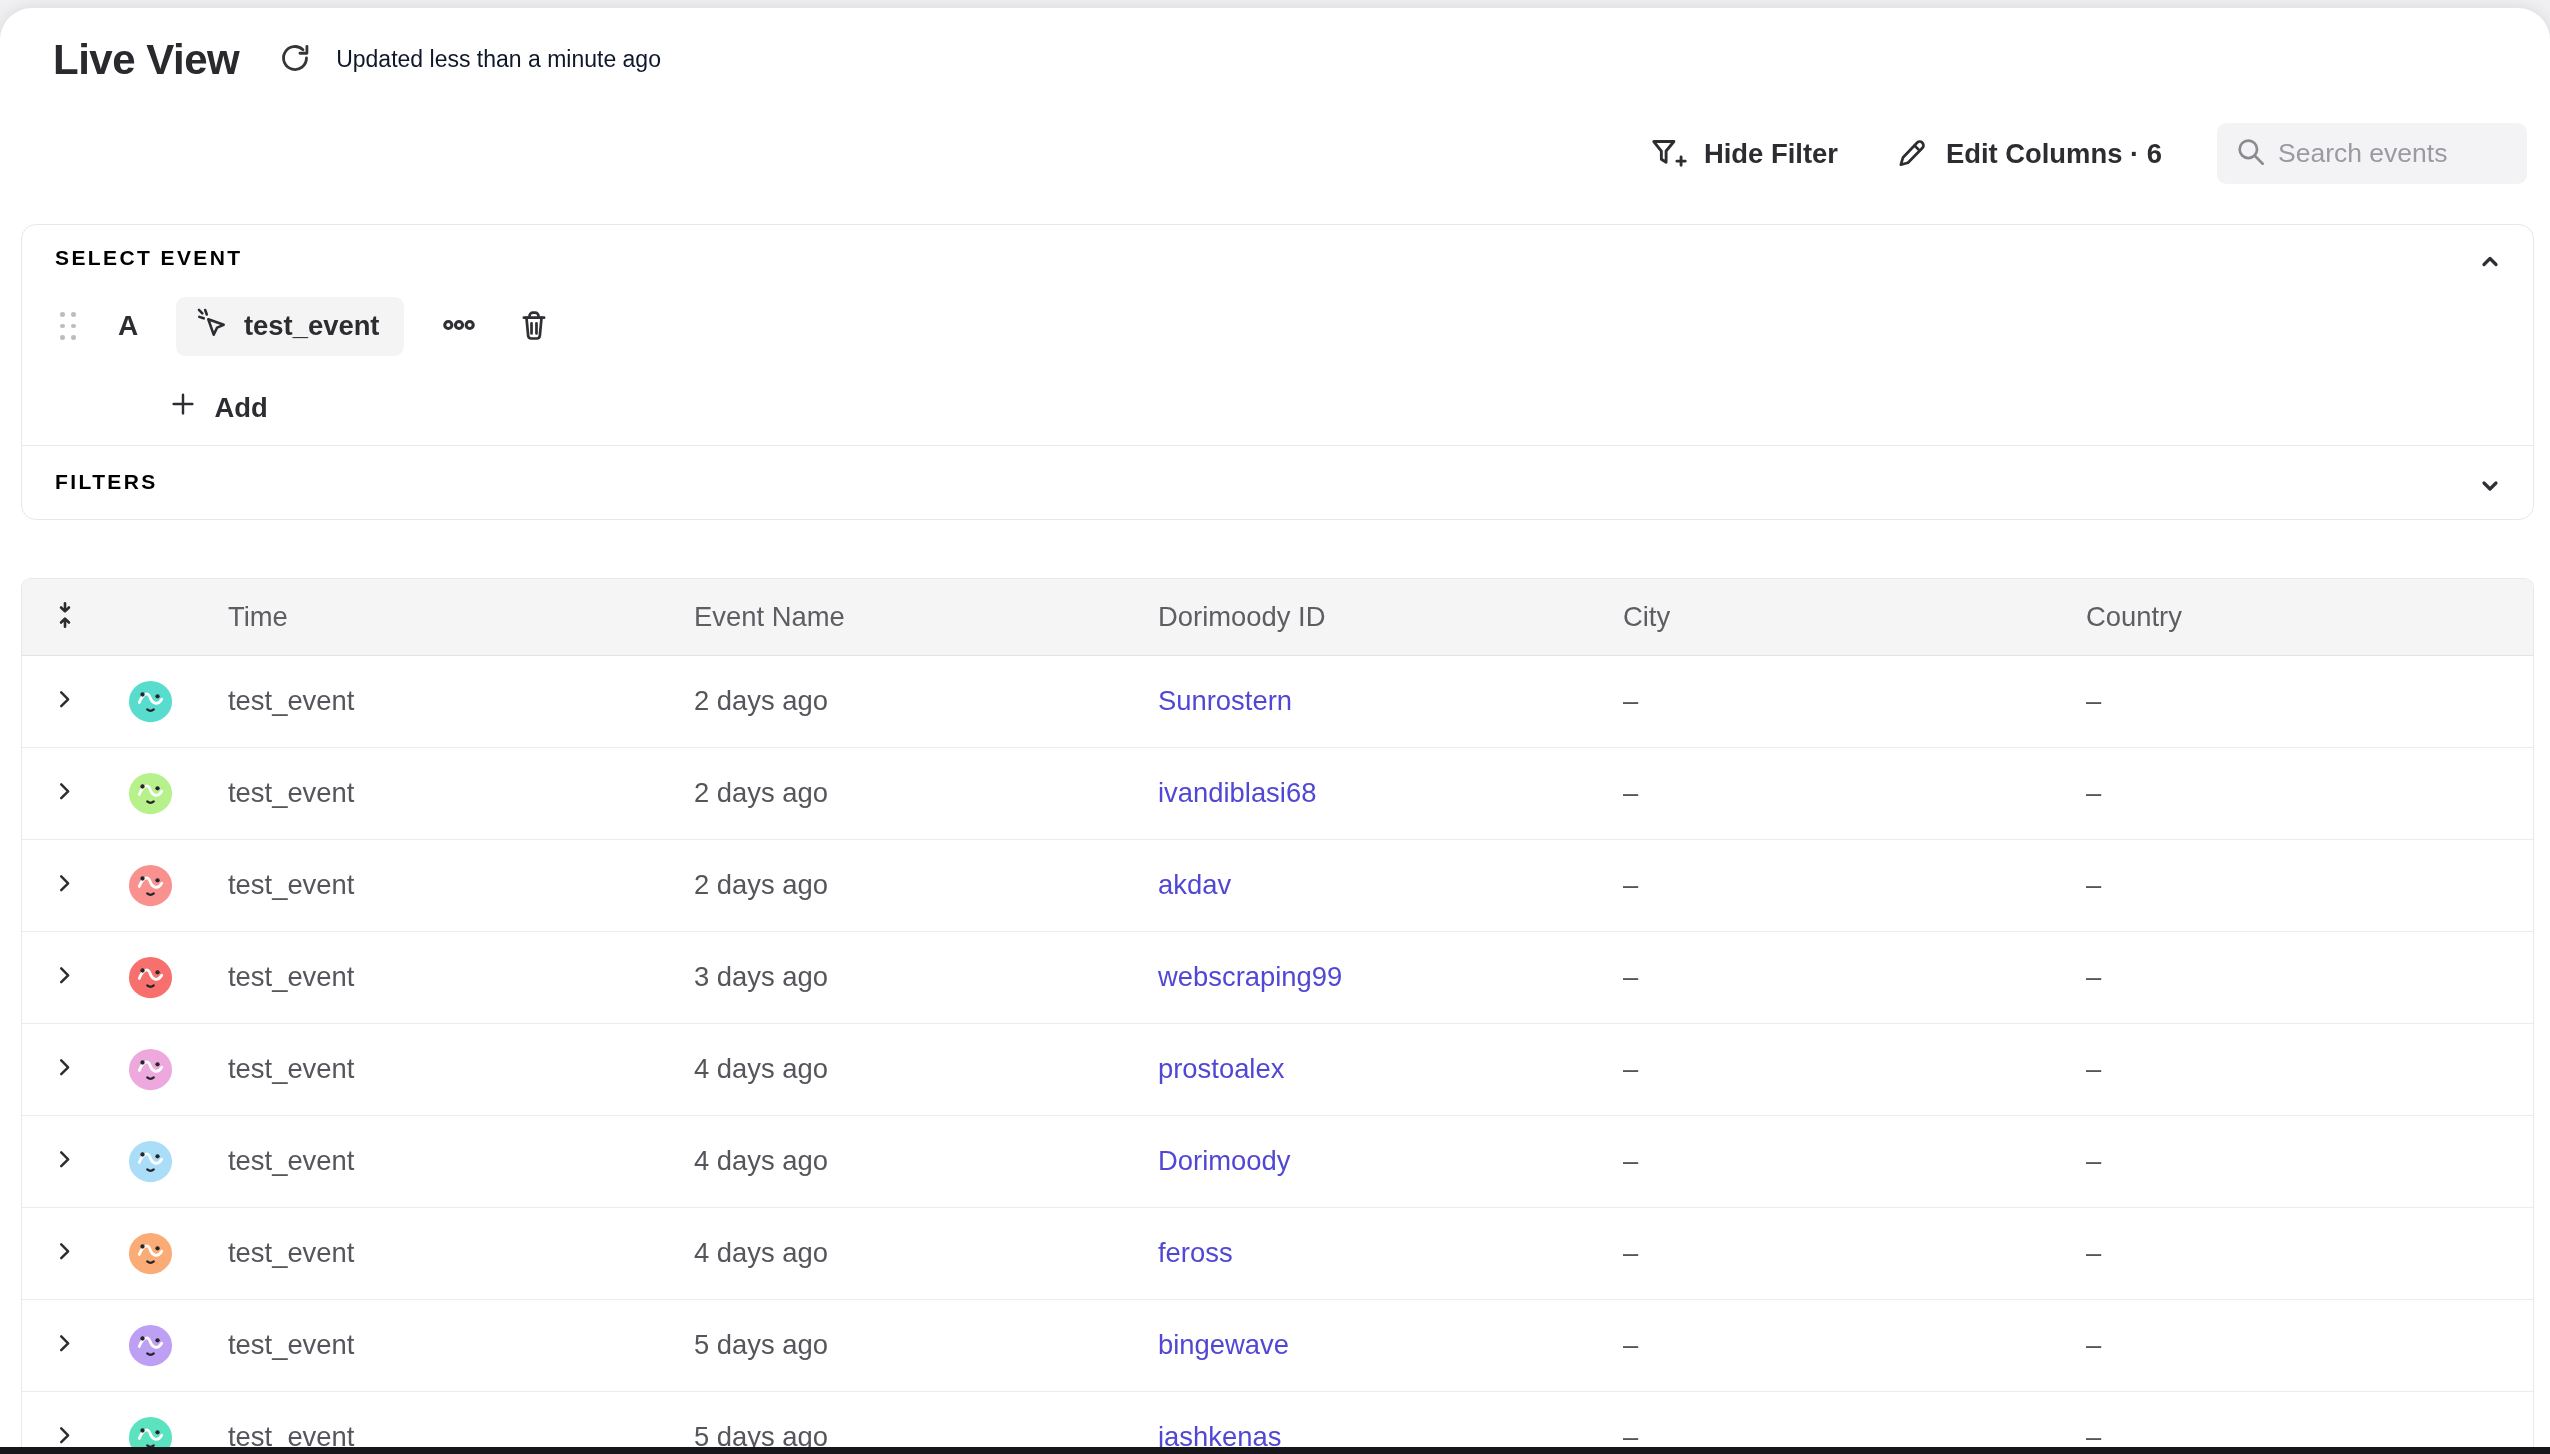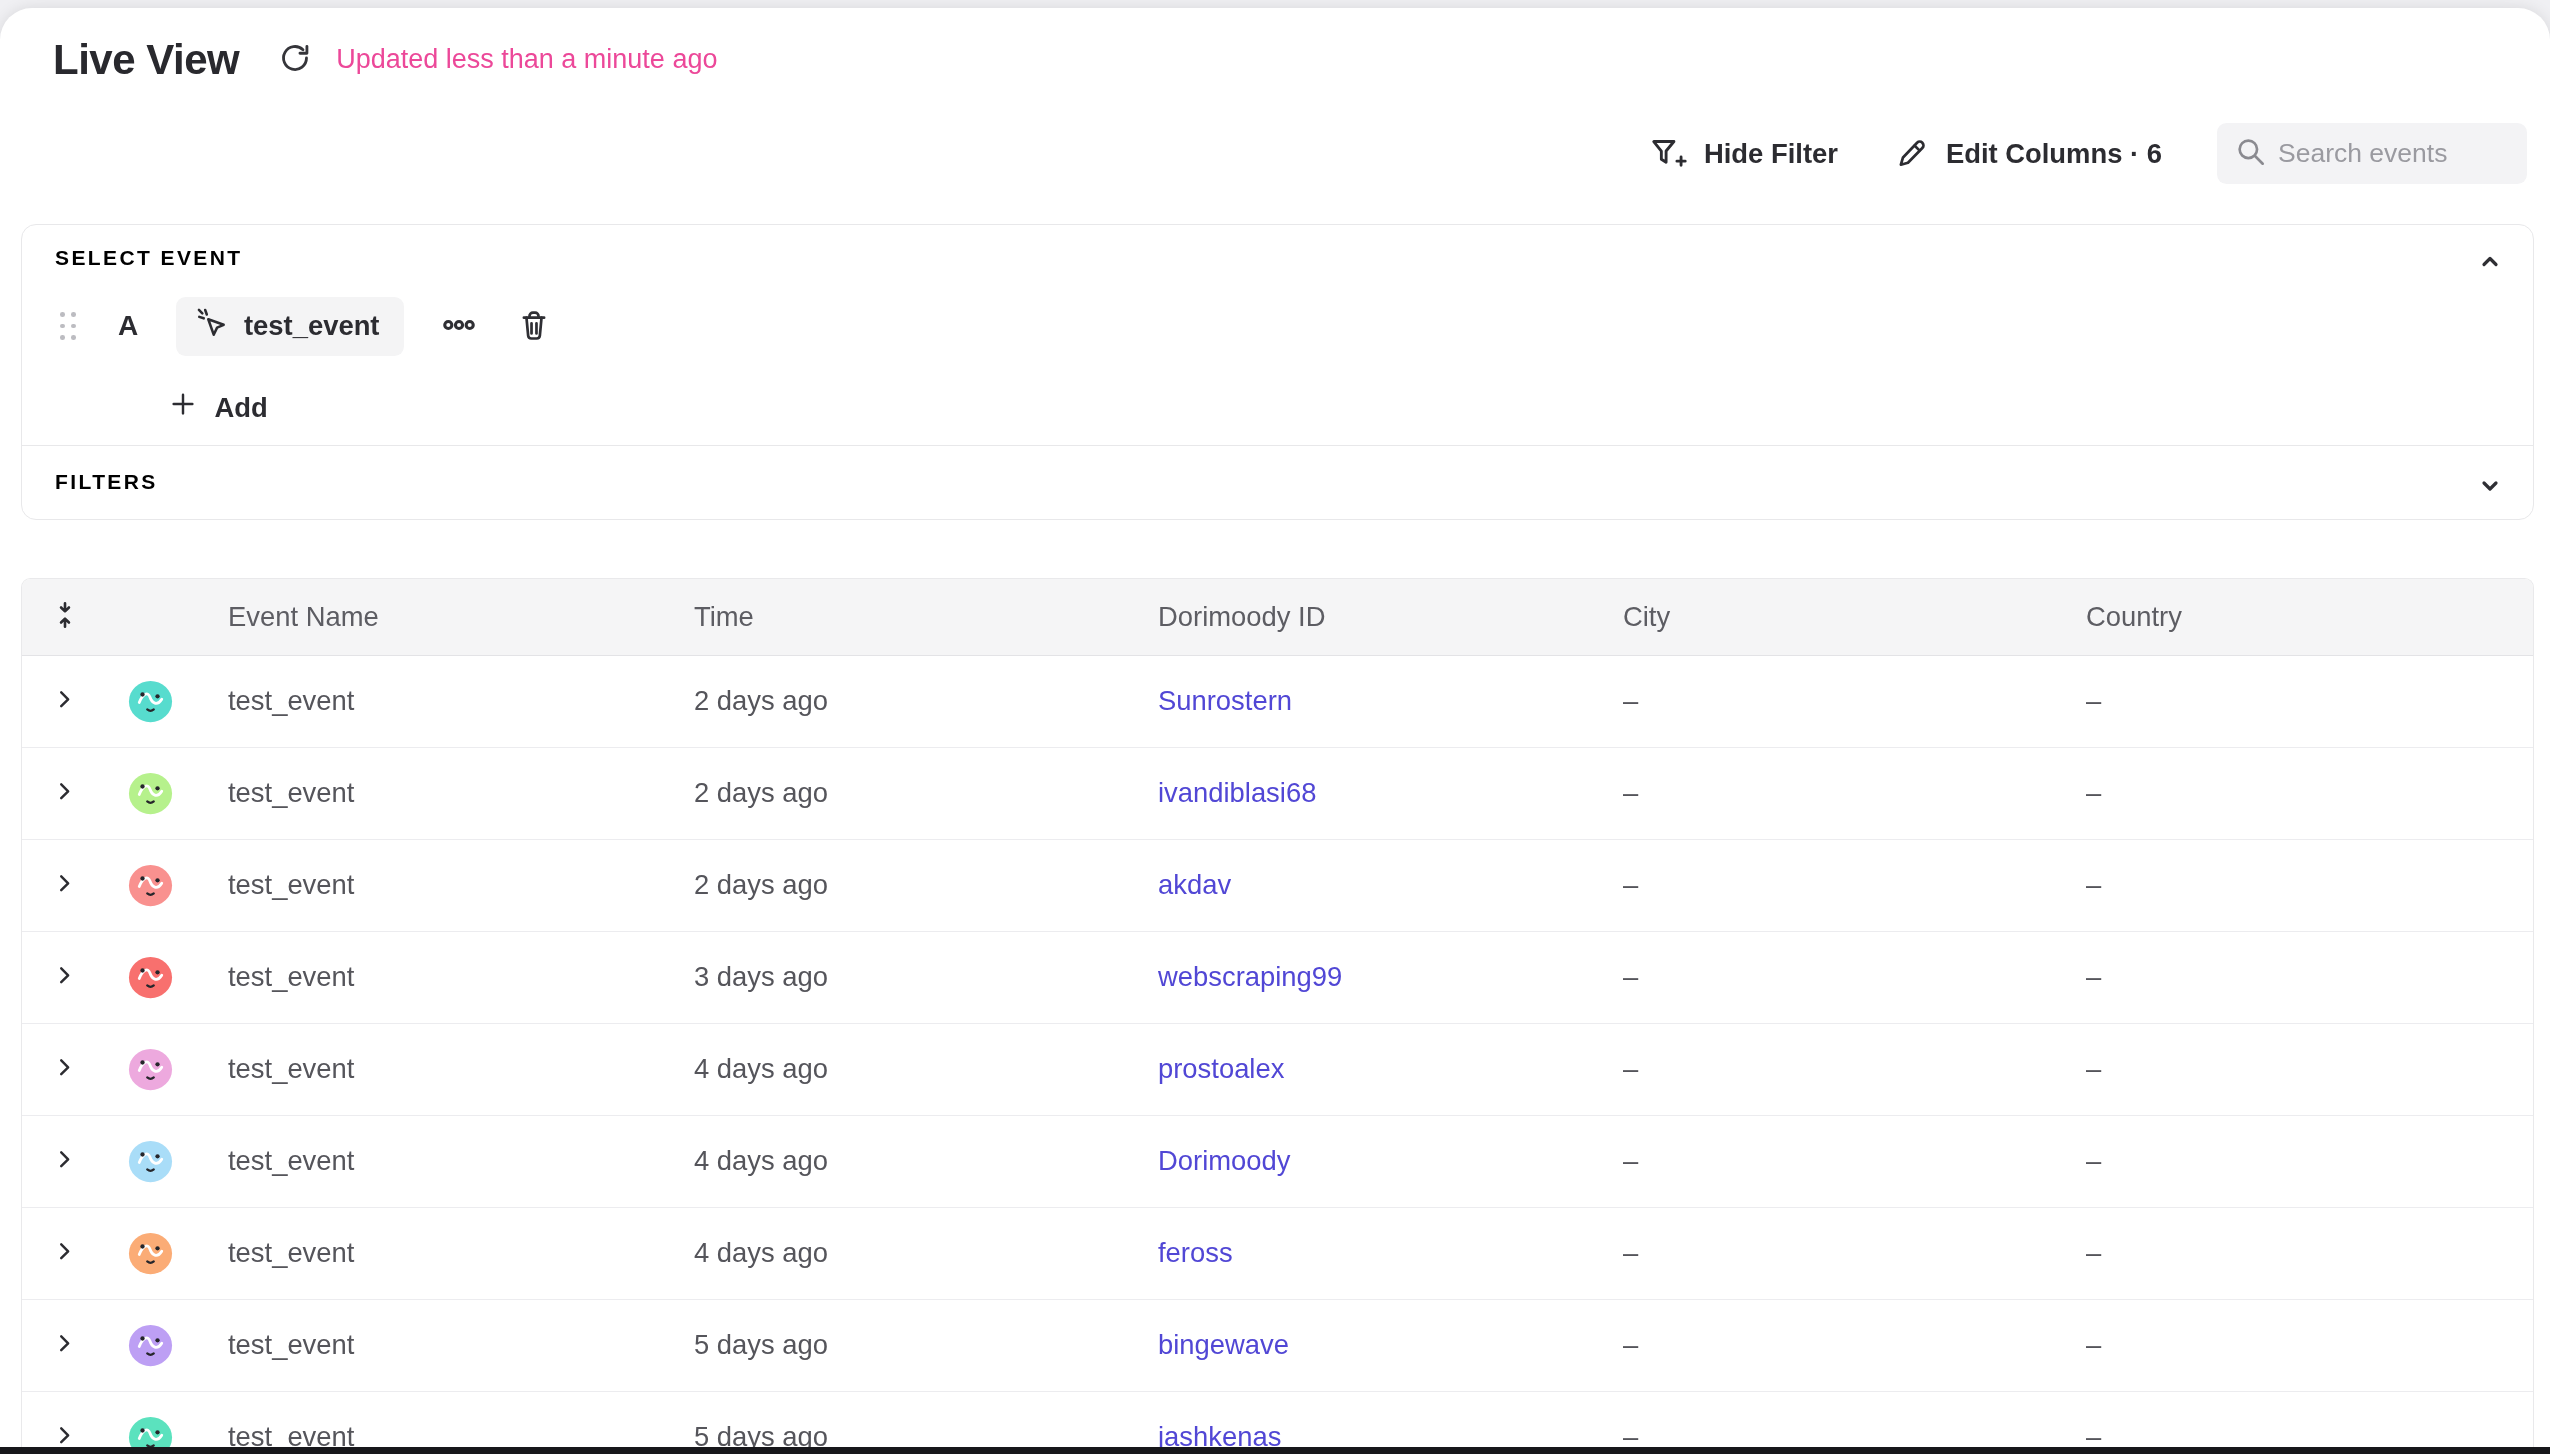--- a/index.html
+++ b/index.html
@@ -12,21 +12,21 @@
   .main-card{
     position:absolute;left:0;right:0;top:7.6px;bottom:0;
     background:#ffffff;border-radius:32px 32px 0 0;
     box-shadow:0 0 15px rgba(0,0,0,0.10);
     padding-left:41px;
   }
   
   .page-header{position:absolute;top:28px;left:19px;display:flex;align-items:center;}
   .page-title{font-size:42px;font-weight:700;color:#29292e;letter-spacing:-0.5px;margin:0 0 0 34px;}
   .refresh-btn{margin-left:38px;width:38px;height:38px;border:none;background:none;padding:0;cursor:pointer;color:#35353a;display:flex;align-items:center;}
-  .updated{margin-left:21px;font-size:27px;color:#ec4899;}
+  .updated{margin-left:21px;font-size:23px;color:#0f172a;}
   
   .toolbar{position:absolute;top:115px;right:23px;height:62px;display:flex;align-items:center;gap:55px;}
   .tool-btn{display:flex;align-items:center;gap:17px;background:none;border:none;padding:0;cursor:pointer;
     font-family:inherit;font-size:27.4px;font-weight:600;color:#2c2c31;}
   .tool-btn svg{display:block;}
   .search-box{display:flex;align-items:center;width:276px;height:61px;background:#f3f3f5;border-radius:9.5px;padding:0 17px;gap:8px;}
   .search-box input{flex:1;min-width:0;border:none;background:transparent;outline:none;
     font-family:inherit;font-size:26.5px;color:#3a3a40;}
   .search-box input::placeholder{color:#9a9aa0;}
   
@@ -198,22 +198,22 @@
           <button class="row-chev">
             <span>
               <svg width="30" height="30" viewBox="0 0 32 32" fill="none" stroke="#2c2c31" stroke-width="2.8">
                 <path d="M16 3.5 v8.5 M11.8 8 L16 12.2 L20.2 8"></path>
                 <path d="M16 28.5 v-8.5 M11.8 24 L16 19.8 L20.2 24"></path>
               </svg>
             </span>
           </button>
         </div>
         <div class="cell c-avatar"></div>
+        <div class="cell">Time</div>
         <div class="cell">Event Name</div>
-        <div class="cell">Time</div>
         <div class="cell">Dorimoody ID</div>
         <div class="cell">City</div>
         <div class="cell">Country</div>
       </div>
       <div id="rows">
   <div class="t-row grid">
     <div class="cell c-expand">
       <button class="row-chev">
         <span>
           <svg width="24.6" height="24.6" viewBox="0 0 32 32" fill="none" stroke="currentColor" stroke-width="3.2">

